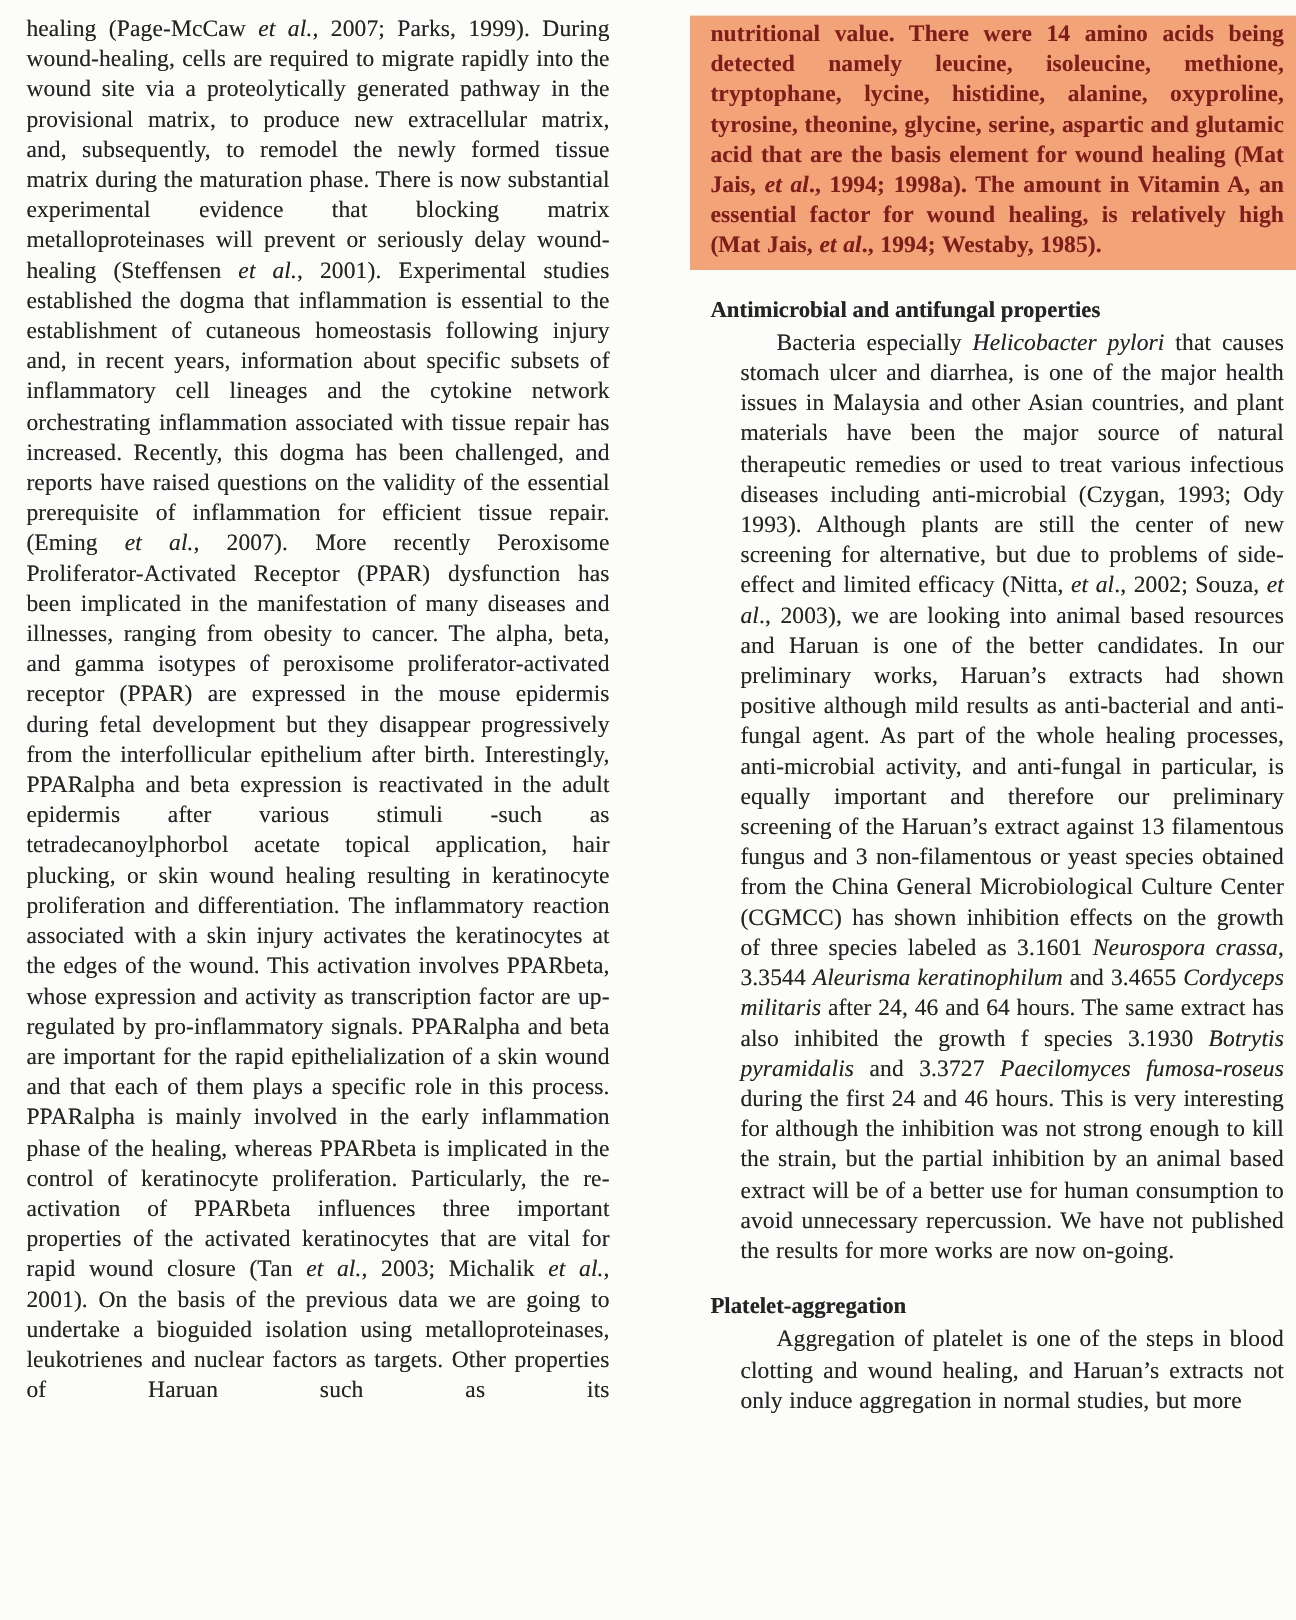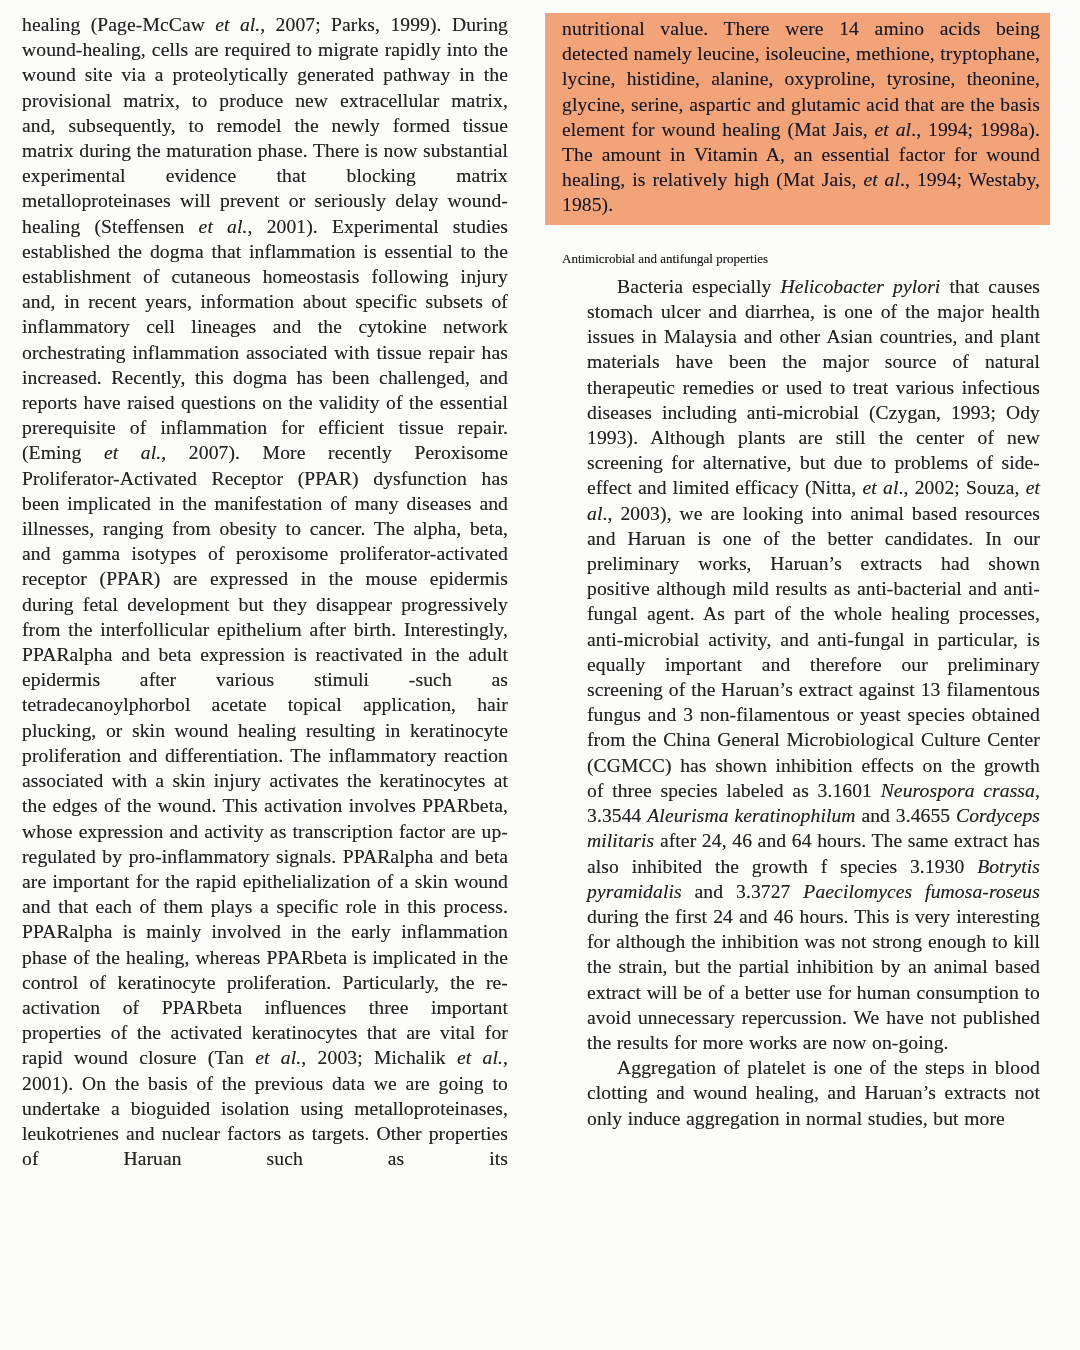--- a/index.html
+++ b/index.html
@@ -8,21 +8,21 @@
     height: 1350px;
     overflow: hidden;
     font-family: "Liberation Serif", serif;
   }
   .page {
     box-sizing: border-box;
     width: 1080px;
     height: 1350px;
     padding: 12px 40px 12px 22px;
     display: flex;
-    gap: 54px;
+    gap: 84px;
   }
   .col { box-sizing: border-box; }
   .col-left  { width: 486px; flex: none; }
   .col-right { width: 478px; flex: none; }
   .body-text {
     margin: 0;
     font-size: 19.6px;
     line-height: 25.2px;
     text-align: justify;
     letter-spacing: 0.1px;
@@ -34,40 +34,41 @@
   .highlight-block {
     box-sizing: border-box;
     width: 505px;
     margin-left: -17px;
     padding: 3px 10px 7px 17px;
     margin-top: 1px;
   }
   .highlight-block .body-text { text-shadow: 0 0 0.5px rgba(100,30,5,0.4); }
   .section-heading {
     margin: 21px 0 3px 0;
-    font-size: 13px;
+    font-size: 19px;
     line-height: 25.2px;
-    font-weight: normal;
+    font-weight: bold;
     text-shadow: 0 0 0.5px rgba(0,0,0,0.5);
   }
   em { font-style: italic; }
 </style>
 </head>
 <body>
 
 <div class="page" style="background-color: rgb(252, 252, 250); color: rgb(36, 36, 36);">
 
   <div class="col col-left">
     <p class="body-text justify-last"><span>healing (Page-McCaw </span><em>et al.</em><span>, 2007; Parks, 1999). During wound-healing, cells are required to migrate rapidly into the wound site via a proteolytically generated pathway in the provisional matrix, to produce new extracellular matrix, and, subsequently, to remodel the newly formed tissue matrix during the maturation phase.  There is now substantial experimental evidence that blocking matrix metalloproteinases will prevent or seriously delay wound-healing (Steffensen </span><em>et al.</em><span>, 2001). Experimental studies established the dogma that inflammation is essential to the establishment of cutaneous homeostasis following injury and, in recent years, information about specific subsets of inflammatory cell lineages and the cytokine network orchestrating inflammation associated with tissue repair has increased.  Recently, this dogma has been challenged, and reports have raised questions on the validity of the essential prerequisite of inflammation for efficient tissue repair. (Eming </span><em>et al.</em><span>, 2007).  More recently Peroxisome Proliferator-Activated Receptor (PPAR) dysfunction has been implicated in the manifestation of many diseases and illnesses, ranging from obesity to cancer.  The alpha, beta, and gamma isotypes of peroxisome proliferator-activated receptor (PPAR) are expressed in the mouse epidermis during fetal development but they disappear progressively from the interfollicular epithelium after birth. Interestingly, PPARalpha and beta expression is reactivated in the adult epidermis after various stimuli -such as tetradecanoylphorbol acetate topical application, hair plucking, or skin wound healing resulting in keratinocyte proliferation and differentiation.  The inflammatory reaction associated with a skin injury activates the keratinocytes at the edges of the wound.  This activation involves PPARbeta, whose expression and activity as transcription factor are up-regulated by pro-inflammatory signals.  PPARalpha and beta are important for the rapid epithelialization of a skin wound and that each of them plays a specific role in this process.  PPARalpha is mainly involved in the early inflammation phase of the healing, whereas PPARbeta is implicated in the control of keratinocyte proliferation.  Particularly, the re-activation of PPARbeta influences three important properties of the activated keratinocytes that are vital for rapid wound closure (Tan </span><em>et al.</em><span>, 2003; Michalik </span><em>et al.</em><span>, 2001).  On the basis of the previous data we are going to undertake a bioguided isolation using metalloproteinases, leukotrienes and nuclear factors as targets.  Other properties of Haruan such as its</span></p>
   </div>
 
   <div class="col col-right">
 
-    <div class="highlight-block" style="background-color: rgb(242, 164, 120); color: #0f172a;">
+    <div class="highlight-block" style="background-color: rgb(242, 164, 120); color: #7f1d1d; font-weight: bold;">
       <p class="body-text"><span>nutritional value.  There were 14 amino acids being detected namely leucine, isoleucine, methione, tryptophane, lycine, histidine, alanine, oxyproline, tyrosine, theonine, glycine, serine, aspartic and glutamic acid that are the basis element for wound healing (Mat Jais, </span><em>et al</em><span>., 1994; 1998a).  The amount in Vitamin A, an essential factor for wound healing, is relatively high (Mat Jais, </span><em>et al</em><span>., 1994; Westaby, 1985).</span></p>
     </div>
 
     <h3 class="section-heading">Antimicrobial and antifungal properties</h3>
     <p class="body-text indent"><span>Bacteria especially </span><em>Helicobacter pylori</em><span> that causes stomach ulcer and diarrhea, is one of the major health issues in Malaysia and other Asian countries, and plant materials have been the major source of natural therapeutic remedies or used to treat various infectious diseases including anti-microbial (Czygan, 1993; Ody 1993).  Although plants are still the center of new screening for alternative, but due to problems of side-effect and limited efficacy (Nitta, </span><em>et al</em><span>., 2002; Souza, </span><em>et al</em><span>., 2003), we are looking into animal based resources and Haruan is one of the better candidates. In our preliminary works, Haruan’s extracts had shown positive although mild results as anti-bacterial and anti-fungal agent.  As part of the whole healing processes, anti-microbial activity, and anti-fungal in particular, is equally important and therefore our preliminary screening of the Haruan’s extract against 13 filamentous fungus and 3 non-filamentous or yeast species obtained from the China General Microbiological Culture Center (CGMCC) has shown inhibition effects on the growth of three species labeled as 3.1601 </span><em>Neurospora crassa</em><span>, 3.3544 </span><em>Aleurisma keratinophilum</em><span> and 3.4655 </span><em>Cordyceps militaris</em><span> after 24, 46 and 64 hours.  The same extract has also inhibited the growth f species 3.1930 </span><em>Botrytis pyramidalis</em><span> and 3.3727 </span><em>Paecilomyces fumosa-roseus</em><span> during the first 24 and 46 hours.  This is very interesting for although the inhibition was not strong enough to kill the strain, but the partial inhibition by an animal based extract will be of a better use for human consumption to avoid unnecessary repercussion. We have not published the results for more works are now on-going.</span></p>
 
+    <h3 class="section-heading">Platelet-aggregation</h3>
     <p class="body-text indent"><span>Aggregation of platelet is one of the steps in blood clotting and wound healing, and Haruan’s extracts not only induce aggregation in normal studies, but more</span></p>
   </div>
 </div>
 
 </body></html>

